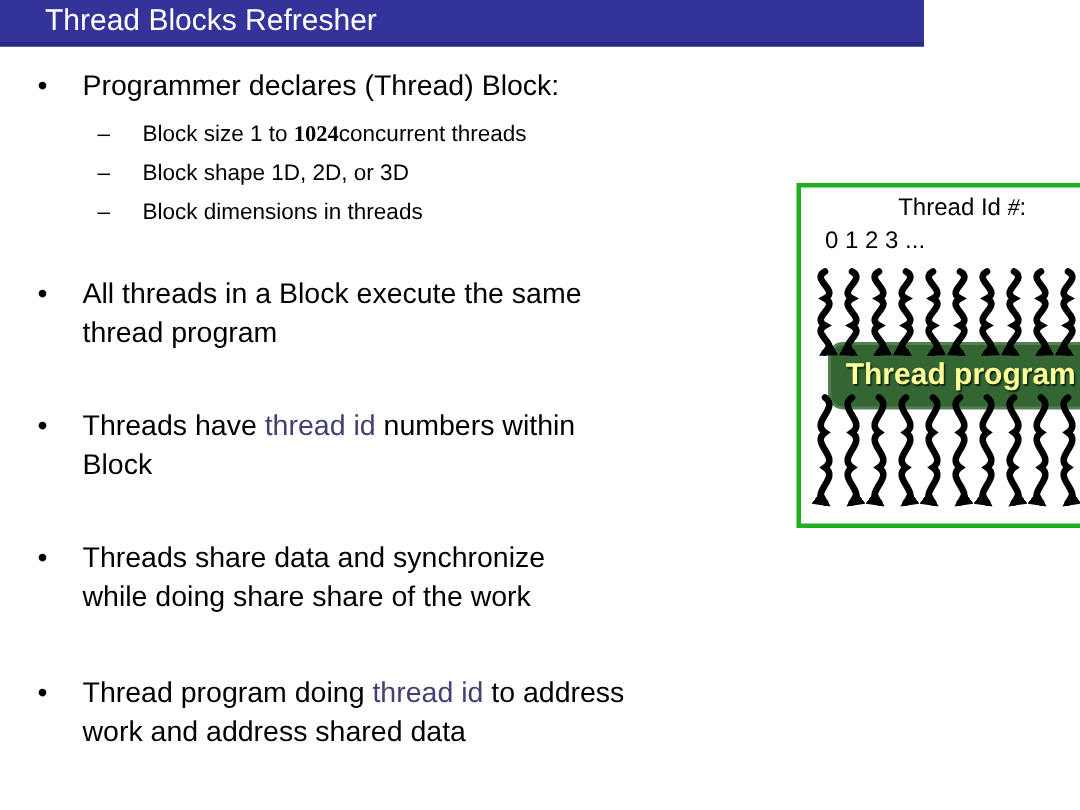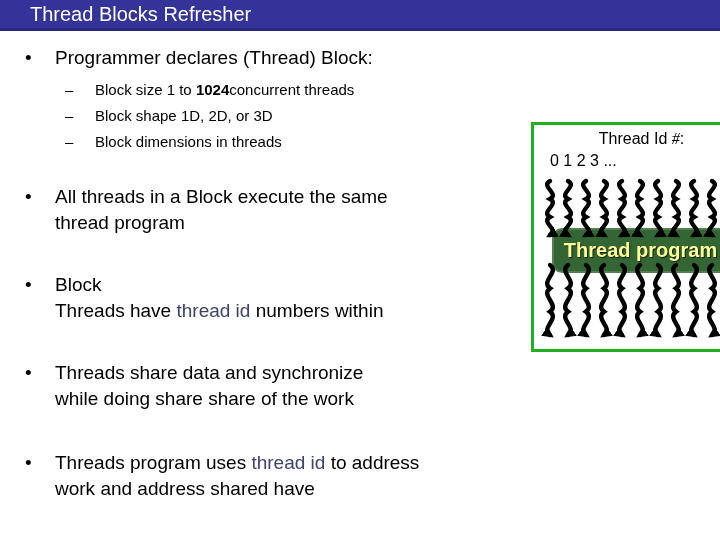--- a/index.html
+++ b/index.html
@@ -1,29 +1,29 @@
 <!DOCTYPE html>
 <html><head>
 <meta charset="utf-8">
 <style>
   html,body{margin:0;padding:0;background:#ffffff;}
   .slide{position:relative;width:720px;height:540px;background:#ffffff;overflow:hidden;
          font-family:"Liberation Sans","DejaVu Sans",sans-serif;color:#000;}
   
-  .titlebar{position:absolute;left:0;top:0;width:720px;height:28px;background:#333399;
+  .titlebar{position:absolute;left:0;top:0;width:616px;height:28px;background:#333399;
             border-bottom:3px solid #282880;display:flex;align-items:center;}
   .titlebar .title{color:#ffffff;font-size:20px;padding-left:30px;white-space:nowrap;}
   
   .bullet{position:absolute;left:25px;display:flex;font-size:19px;line-height:26px;white-space:nowrap;}
   .bullet .mark{width:30px;flex:none;}
   .subs{position:absolute;left:65px;top:77px;font-size:15px;line-height:26px;white-space:nowrap;}
   .subrow{display:flex;}
   .subrow .dash{width:30px;flex:none;}
   .accent{color:#404073;}
-  b{font-weight:bold;}
+  b{font-weight:bold;font-family:Liberation Serif, serif;}
   
   .diagram{position:absolute;left:487px;top:122px;width:221px;height:230px;box-sizing:border-box;
            border:3px solid #1FAF1F;background:#ffffff;margin-left:44px;}
   .tid-header{position:absolute;top:5px;left:0;right:0;text-align:center;font-size:16px;z-index:3;white-space:nowrap;}
   .hash{font-family:"Liberation Serif","DejaVu Serif",serif;font-style:italic;}
   .index-row{position:absolute;top:27px;left:0;right:0;display:flex;justify-content:space-between;
              padding:0 14px 0 16px;font-size:16px;z-index:3;white-space:nowrap;}
   .tp-bg{position:absolute;left:18px;top:103px;width:177px;height:45px;background:#336633;
          border:2px solid #547e54;border-radius:10px;box-sizing:border-box;z-index:1;}
   .threads-svg{position:absolute;left:0;top:0;z-index:2;pointer-events:none;}
@@ -64,38 +64,38 @@
     <span class="mark">•</span>
     <span>
       <span style="display:block">All threads in a Block execute the same</span>
       <span style="display:block">thread program</span>
     </span>
   </div>
 
   <div class="bullet" style="top:272px;">
     <span class="mark">•</span>
     <span>
+      <span style="display:block"><span>Threads have </span><span class="accent">thread id</span><span> numbers within</span></span>
       <span style="display:block">Block</span>
-      <span style="display:block"><span>Threads have </span><span class="accent">thread id</span><span> numbers within</span></span>
     </span>
   </div>
 
   <div class="bullet" style="top:360px;">
     <span class="mark">•</span>
     <span>
       <span style="display:block">Threads share data and synchronize</span>
       <span style="display:block">while doing share share of the work</span>
     </span>
   </div>
 
   <div class="bullet" style="top:450px;">
     <span class="mark">•</span>
     <span>
-      <span style="display:block"><span>Threads program uses </span><span class="accent">thread id</span><span> to address</span></span>
-      <span style="display:block">work and address shared have</span>
+      <span style="display:block"><span>Thread program doing </span><span class="accent">thread id</span><span> to address</span></span>
+      <span style="display:block">work and address shared data</span>
     </span>
   </div>
 
   <div class="diagram">
     <div class="tid-header"><span>Thread Id </span><span class="hash">#</span><span>:</span></div>
     <div class="index-row">
       <span>0 1 2 3 ...</span>
       <span>m</span>
     </div>
     <div class="tp-bg"></div>

